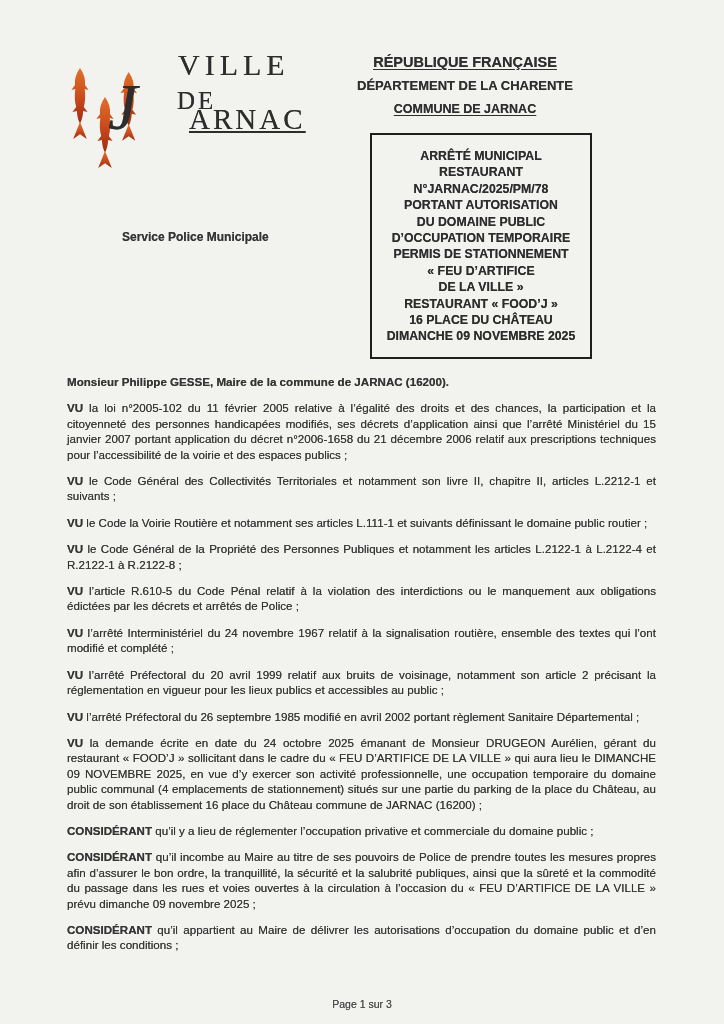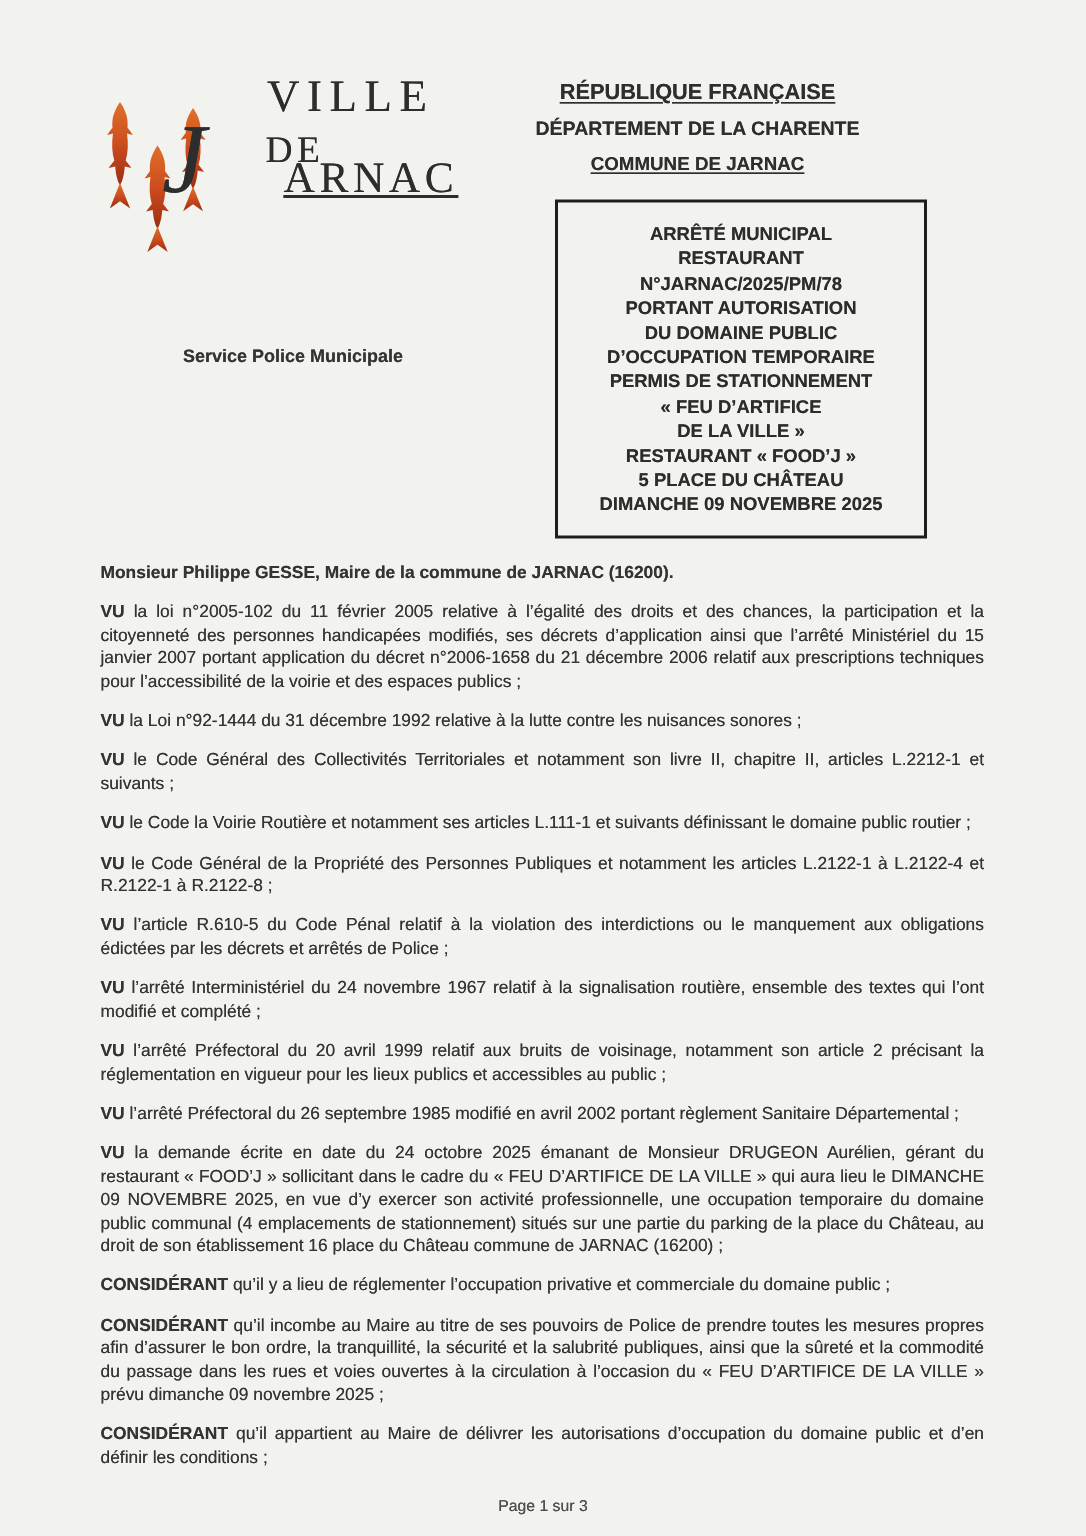--- a/index.html
+++ b/index.html
@@ -20,21 +20,21 @@
   
   .service{position:absolute;left:122px;top:230px;font-size:12px;font-weight:bold;}
   
   .rheader{position:absolute;left:333px;top:54px;width:264px;text-align:center;color:#2e2e2e;}
   .rheader .r1{font-size:14.5px;font-weight:bold;text-decoration:underline;text-underline-offset:2px;margin:0 0 8px;}
   .rheader .r2{font-size:13px;font-weight:bold;margin:0 0 9px;}
   .rheader .r3{font-size:12.5px;font-weight:bold;text-decoration:underline;text-underline-offset:2px;margin:0;}
   
   .title-box{
     position:absolute;left:370px;top:133px;width:208px;
-    border:2px solid #1e1e1e;padding:13px 18px 12px;
+    border:2px solid #1e1e1e;padding:13px 5px 12px;
     text-align:center;font-weight:bold;font-size:12.3px;line-height:16.4px;color:#2c2c2c;
   }
   
   .doc-body{position:absolute;left:67px;top:374px;width:589px;font-size:11.6px;line-height:15.4px;text-align:justify;}
   .doc-body p{margin:0 0 11px;}
   .doc-body b{font-weight:bold;}
   
   .footer{position:absolute;left:0;top:998px;width:100%;text-align:center;font-size:10.5px;color:#4d4d4d;}
 </style>
 </head>
@@ -78,28 +78,27 @@
     <div>ARRÊTÉ MUNICIPAL</div>
     <div>RESTAURANT</div>
     <div>N°JARNAC/2025/PM/78</div>
     <div>PORTANT AUTORISATION</div>
     <div>DU DOMAINE PUBLIC</div>
     <div>D’OCCUPATION TEMPORAIRE</div>
     <div>PERMIS DE STATIONNEMENT</div>
     <div>« FEU D’ARTIFICE</div>
     <div>DE LA VILLE »</div>
     <div>RESTAURANT « FOOD’J »</div>
-    <div>5 PLACE DU CHÂTEAU</div>
+    <div>16 PLACE DU CHÂTEAU</div>
     <div>DIMANCHE 09 NOVEMBRE 2025</div>
   </div>
 
   <div class="doc-body">
     <p><b>Monsieur Philippe GESSE, Maire de la commune de JARNAC (16200).</b><span></span></p>
     <p><b>VU</b><span> la loi n°2005-102 du 11 février 2005 relative à l’égalité des droits et des chances, la participation et la citoyenneté des personnes handicapées modifiés, ses décrets d’application ainsi que l’arrêté Ministériel du 15 janvier 2007 portant application du décret n°2006-1658 du 21 décembre 2006 relatif aux prescriptions techniques pour l’accessibilité de la voirie et des espaces publics ;</span></p>
-    <p><b>VU</b><span> la Loi n°92-1444 du 31 décembre 1992 relative à la lutte contre les nuisances sonores ;</span></p>
     <p><b>VU</b><span> le Code Général des Collectivités Territoriales et notamment son livre II, chapitre II, articles L.2212-1 et suivants ;</span></p>
     <p><b>VU</b><span> le Code la Voirie Routière et notamment ses articles L.111-1 et suivants définissant le domaine public routier ;</span></p>
     <p><b>VU</b><span> le Code Général de la Propriété des Personnes Publiques et notamment les articles L.2122-1 à L.2122-4 et R.2122-1 à R.2122-8 ;</span></p>
     <p><b>VU</b><span> l’article R.610-5 du Code Pénal relatif à la violation des interdictions ou le manquement aux obligations édictées par les décrets et arrêtés de Police ;</span></p>
     <p><b>VU</b><span> l’arrêté Interministériel du 24 novembre 1967 relatif à la signalisation routière, ensemble des textes qui l’ont modifié et complété ;</span></p>
     <p><b>VU</b><span> l’arrêté Préfectoral du 20 avril 1999 relatif aux bruits de voisinage, notamment son article 2 précisant la réglementation en vigueur pour les lieux publics et accessibles au public ;</span></p>
     <p><b>VU</b><span> l’arrêté Préfectoral du 26 septembre 1985 modifié en avril 2002 portant règlement Sanitaire Départemental ;</span></p>
     <p><b>VU</b><span> la demande écrite en date du 24 octobre 2025 émanant de Monsieur DRUGEON Aurélien, gérant du restaurant « FOOD’J » sollicitant dans le cadre du « FEU D’ARTIFICE DE LA VILLE » qui aura lieu le DIMANCHE 09 NOVEMBRE 2025, en vue d’y exercer son activité professionnelle, une occupation temporaire du domaine public communal (4 emplacements de stationnement) situés sur une partie du parking de la place du Château, au droit de son établissement 16 place du Château commune de JARNAC (16200) ;</span></p>
     <p><b>CONSIDÉRANT</b><span> qu’il y a lieu de réglementer l’occupation privative et commerciale du domaine public ;</span></p>
     <p><b>CONSIDÉRANT</b><span> qu’il incombe au Maire au titre de ses pouvoirs de Police de prendre toutes les mesures propres afin d’assurer le bon ordre, la tranquillité, la sécurité et la salubrité publiques, ainsi que la sûreté et la commodité du passage dans les rues et voies ouvertes à la circulation à l’occasion du « FEU D’ARTIFICE DE LA VILLE » prévu dimanche 09 novembre 2025 ;</span></p>

